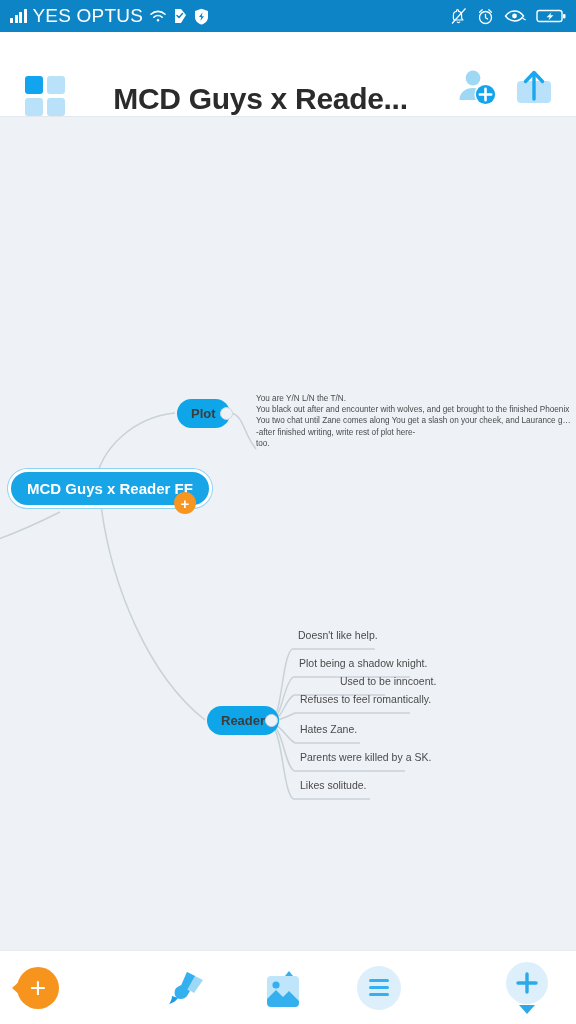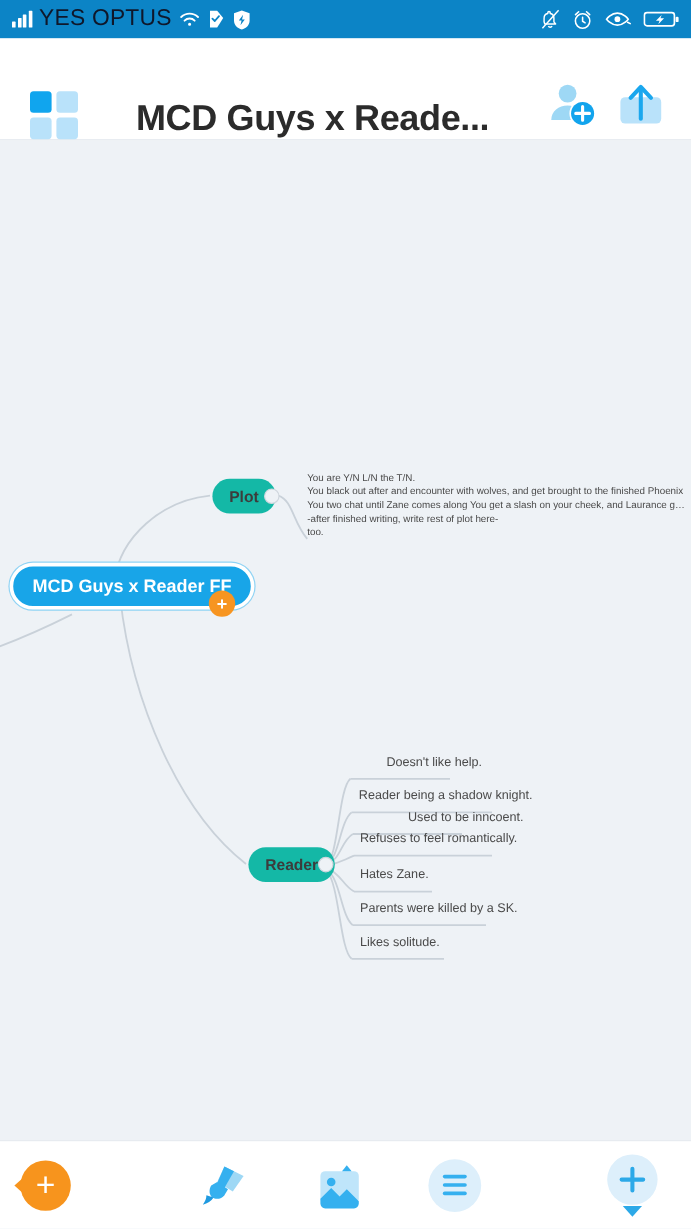--- a/index.html
+++ b/index.html
@@ -11,21 +11,21 @@
   }
   #app { position: relative; width: 576px; height: 1024px; }
 
   
   .statusbar {
     position: absolute; top: 0; left: 0;
     width: 576px; height: 32px;
     background: #0c84c6;
     display: flex; align-items: center;
     padding: 0 10px;
-    color: #0f172a;
+    color: #ffffff;
     gap: 16px;
   }
   .sb-left { display: flex; align-items: center; gap: 6px; }
   .sb-right { display: flex; align-items: center; gap: 10px; margin-left: auto; }
   .sb-carrier { font-size: 19px; letter-spacing: .2px; font-weight: 400; }
   .sb-time {
     position: absolute; left: 0; right: 0; text-align: center;
     font-size: 19px; font-weight: 500; pointer-events: none;
   }
   .bars { display: flex; align-items: flex-end; gap: 1.5px; height: 14px; }
@@ -79,21 +79,21 @@
     background: #18a5e8;
     border: 3px solid #ffffff;
     border-radius: 22px;
     color: #ffffff;
     font-size: 15px;
     font-weight: 700;
     padding: 8px 16px;
     box-shadow: 0 0 0 1px #8fd3f4;
   }
   .node-branch {
-    background: #14b8a6;
+    background: #0ea5e9;
     border-radius: 16px;
     color: #3c3c3c;
     font-size: 13px;
     font-weight: 700;
     padding: 7px 14px;
   }
   .leaf-text {
     position: absolute;
     font-size: 10.5px;
     color: #4a4a4a;
@@ -302,22 +302,22 @@
       <div>You two chat until Zane comes along You get a slash on your cheek, and Laurance g…</div>
       <div>-after finished writing, write rest of plot here-</div>
       <div>too.</div>
     </div>
 
     <div class="node node-branch" style="left:207px; top:589px;">
       <span>Reader</span>
     </div>
     <div class="collapse-dot" style="left:265px; top:597px;"></div>
 
-    <div class="leaf-text" style="left:298px; top:512px;margin-left:24px;">Doesn't like help.</div>
-    <div class="leaf-text" style="left:299px; top:540px;">Reader being a shadow knight.</div>
+    <div class="leaf-text" style="left:298px; top:512px;">Doesn't like help.</div>
+    <div class="leaf-text" style="left:299px; top:540px;">Plot being a shadow knight.</div>
     <div class="leaf-text" style="left:300px; top:558px;padding-left:40px;">Used to be inncoent.</div>
     <div class="leaf-text" style="left:300px; top:576px;">Refuses to feel romantically.</div>
     <div class="leaf-text" style="left:300px; top:606px;">Hates Zane.</div>
     <div class="leaf-text" style="left:300px; top:634px;">Parents were killed by a SK.</div>
     <div class="leaf-text" style="left:300px; top:662px;">Likes solitude.</div>
   </div>
 
   <div class="toolbar">
     <div class="tb-add">
       <span class="tb-caret-left"></span>

